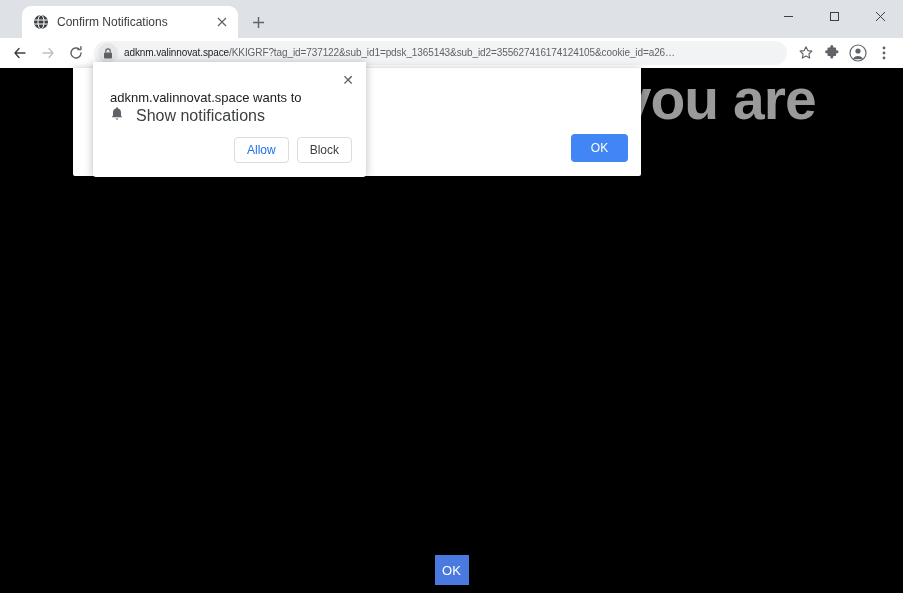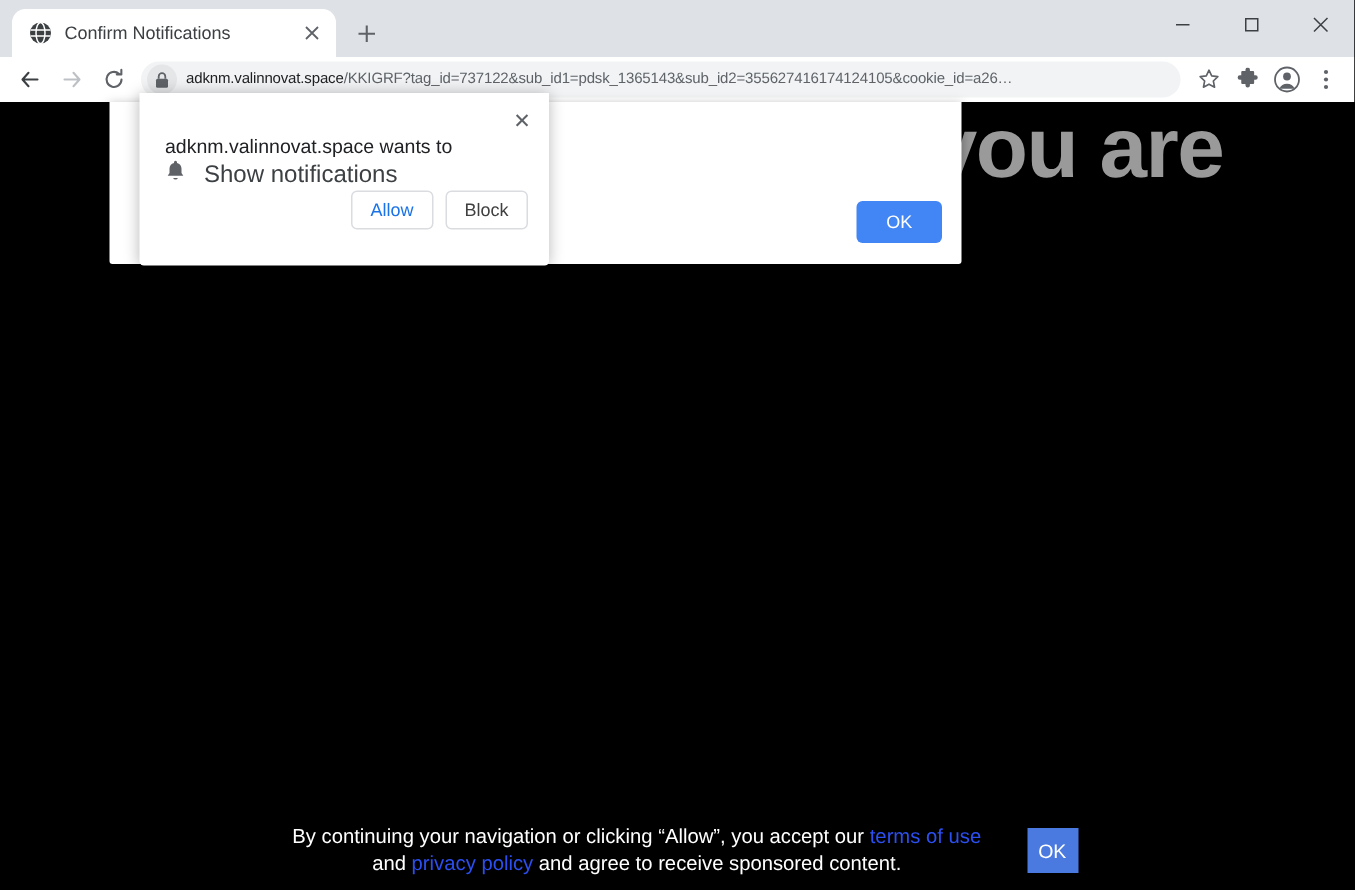--- a/index.html
+++ b/index.html
@@ -27,21 +27,21 @@
     height: 38px;
     background: #dee1e6;
     display: flex;
     align-items: flex-end;
   }
 
   .tabstrip {
     display: flex;
     align-items: flex-end;
     height: 38px;
-    padding-left: 8px;
+    padding-left: 22px;
     flex: 1;
     min-width: 0;
   }
 
   .tab {
     position: relative;
     display: flex;
     align-items: center;
     height: 32px;
     width: 216px;
@@ -315,21 +315,21 @@
     align-items: center;
     gap: 12px;
   }
   .perm-option-label {
     font-size: 16px;
     color: #3c4043;
   }
   .perm-actions {
     position: absolute;
     right: 14px;
-    bottom: 24px;
+    bottom: 14px;
     display: flex;
     gap: 8px;
   }
   .perm-btn {
     min-width: 54px;
     height: 26px;
     padding: 0 12px;
     background: #ffffff;
     border: 1px solid #dadce0;
     border-radius: 4px;
@@ -453,21 +453,20 @@
     </div>
   </div>
 
   <div class="page">
 
     <div class="page-heading">
       <span>Cli</span><span style="visibility:hidden">xxxxxxxxxxxxx</span><span>at you are</span>
     </div>
 
     <div class="consent">
-      <div class="consent-text"><span>By continuing your navigation or clicking “Allow”, you accept our </span><a href="#">terms of use</a><span> and </span><a href="#">privacy policy</a><span> and agree to receive sponsored content.</span></div>
       <button class="consent-ok">OK</button>
     </div>
   </div>
 
   <div class="jsalert">
     <div class="jsalert-title">at.space says</div>
     <div class="jsalert-msg">CLOSE THIS PAGE</div>
     <button class="jsalert-ok">OK</button>
   </div>
 

